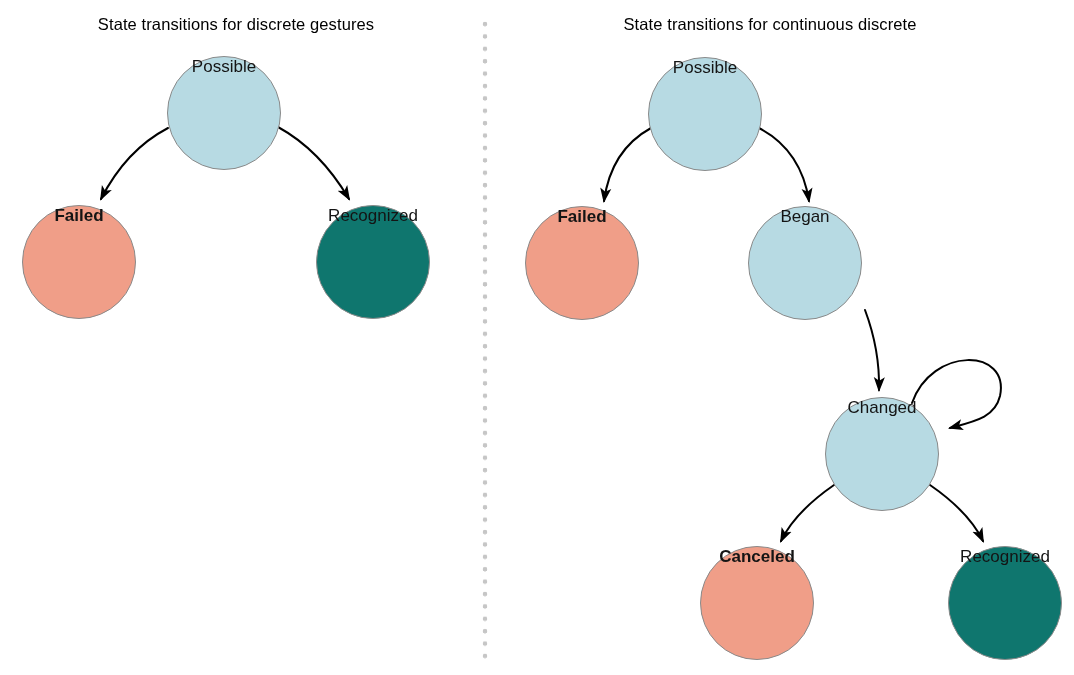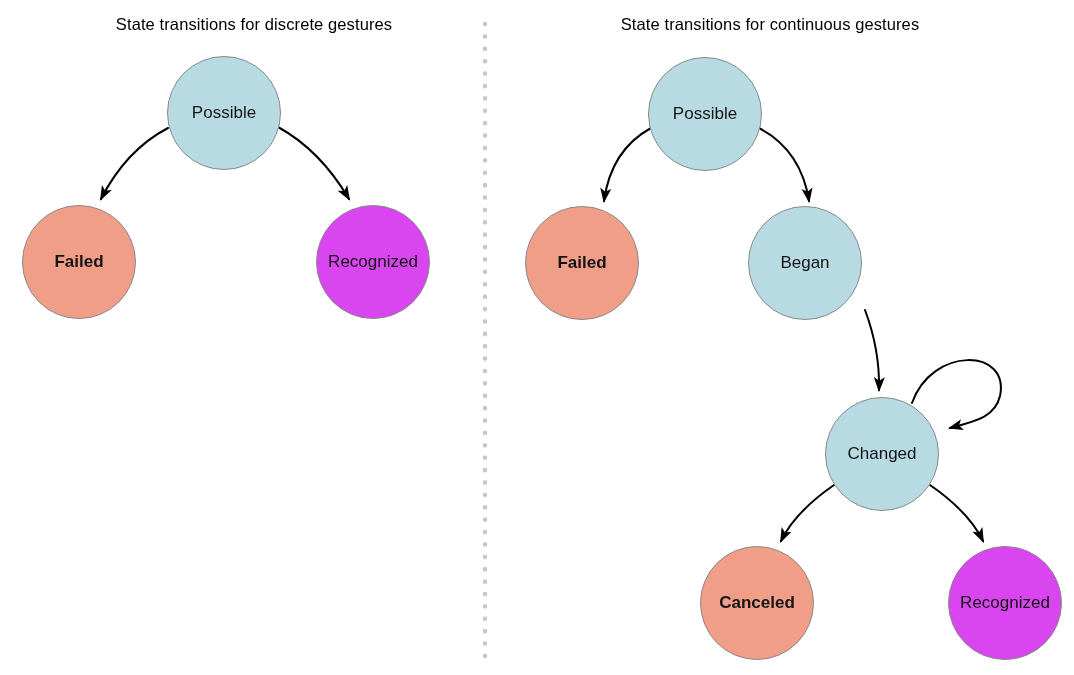--- a/index.html
+++ b/index.html
@@ -13,21 +13,21 @@
   }
   .diagram-title {
     position: absolute;
     top: 14px;
     text-align: center;
     font-size: 16.5px;
     line-height: 20px;
     color: #000000;
     letter-spacing: 0.1px;
   }
-  .title-left  { left: 0;     width: 472px; margin-left: 18px; }
+  .title-left  { left: 0;     width: 472px; }
   .title-right { left: 484px; width: 572px; }
 
   .divider {
     position: absolute;
     left: 482px;
     top: 21px;
     width: 6px;
     height: 642px;
     background-image: radial-gradient(circle at 3px 3px, #c6c6c6 2px, rgba(198,198,198,0) 2.6px);
     background-size: 6px 12.4px;
@@ -48,40 +48,40 @@
   }
 
   .node {
     position: absolute;
     width: 114px;
     height: 114px;
     border-radius: 50%;
     border: 1px solid #8a8a8a;
     box-sizing: border-box;
     display: flex;
-    align-items: center;
+    align-items: flex-start;
     justify-content: center;
   }
   .node span {
     font-size: 17px;
     color: #141414;
     white-space: nowrap;
   }
   .fill-blue   { background: #b7dae3; }
   .fill-salmon { background: #f09e88; font-weight: bold; }
-  .fill-green  { background: #d946ef; }
+  .fill-green  { background: #0f766e; }
 </style>
 </head>
 <body>
 
 <div class="canvas">
 
   <div class="diagram-title title-left">State transitions for discrete gestures</div>
 
-  <div class="diagram-title title-right">State transitions for continuous gestures</div>
+  <div class="diagram-title title-right">State transitions for continuous discrete</div>
 
   <div class="divider"></div>
 
   <svg class="edges" viewBox="0 0 1074 675" xmlns="http://www.w3.org/2000/svg">
     <defs>
       <marker id="arrowhead" viewBox="0 0 10 10" refX="8.6" refY="5" markerWidth="7.5" markerHeight="7.5" orient="auto">
         <path d="M 0 1.3 L 10 5 L 0 8.7 L 2.4 5 z" fill="#000000"></path>
       </marker>
     </defs>
 

